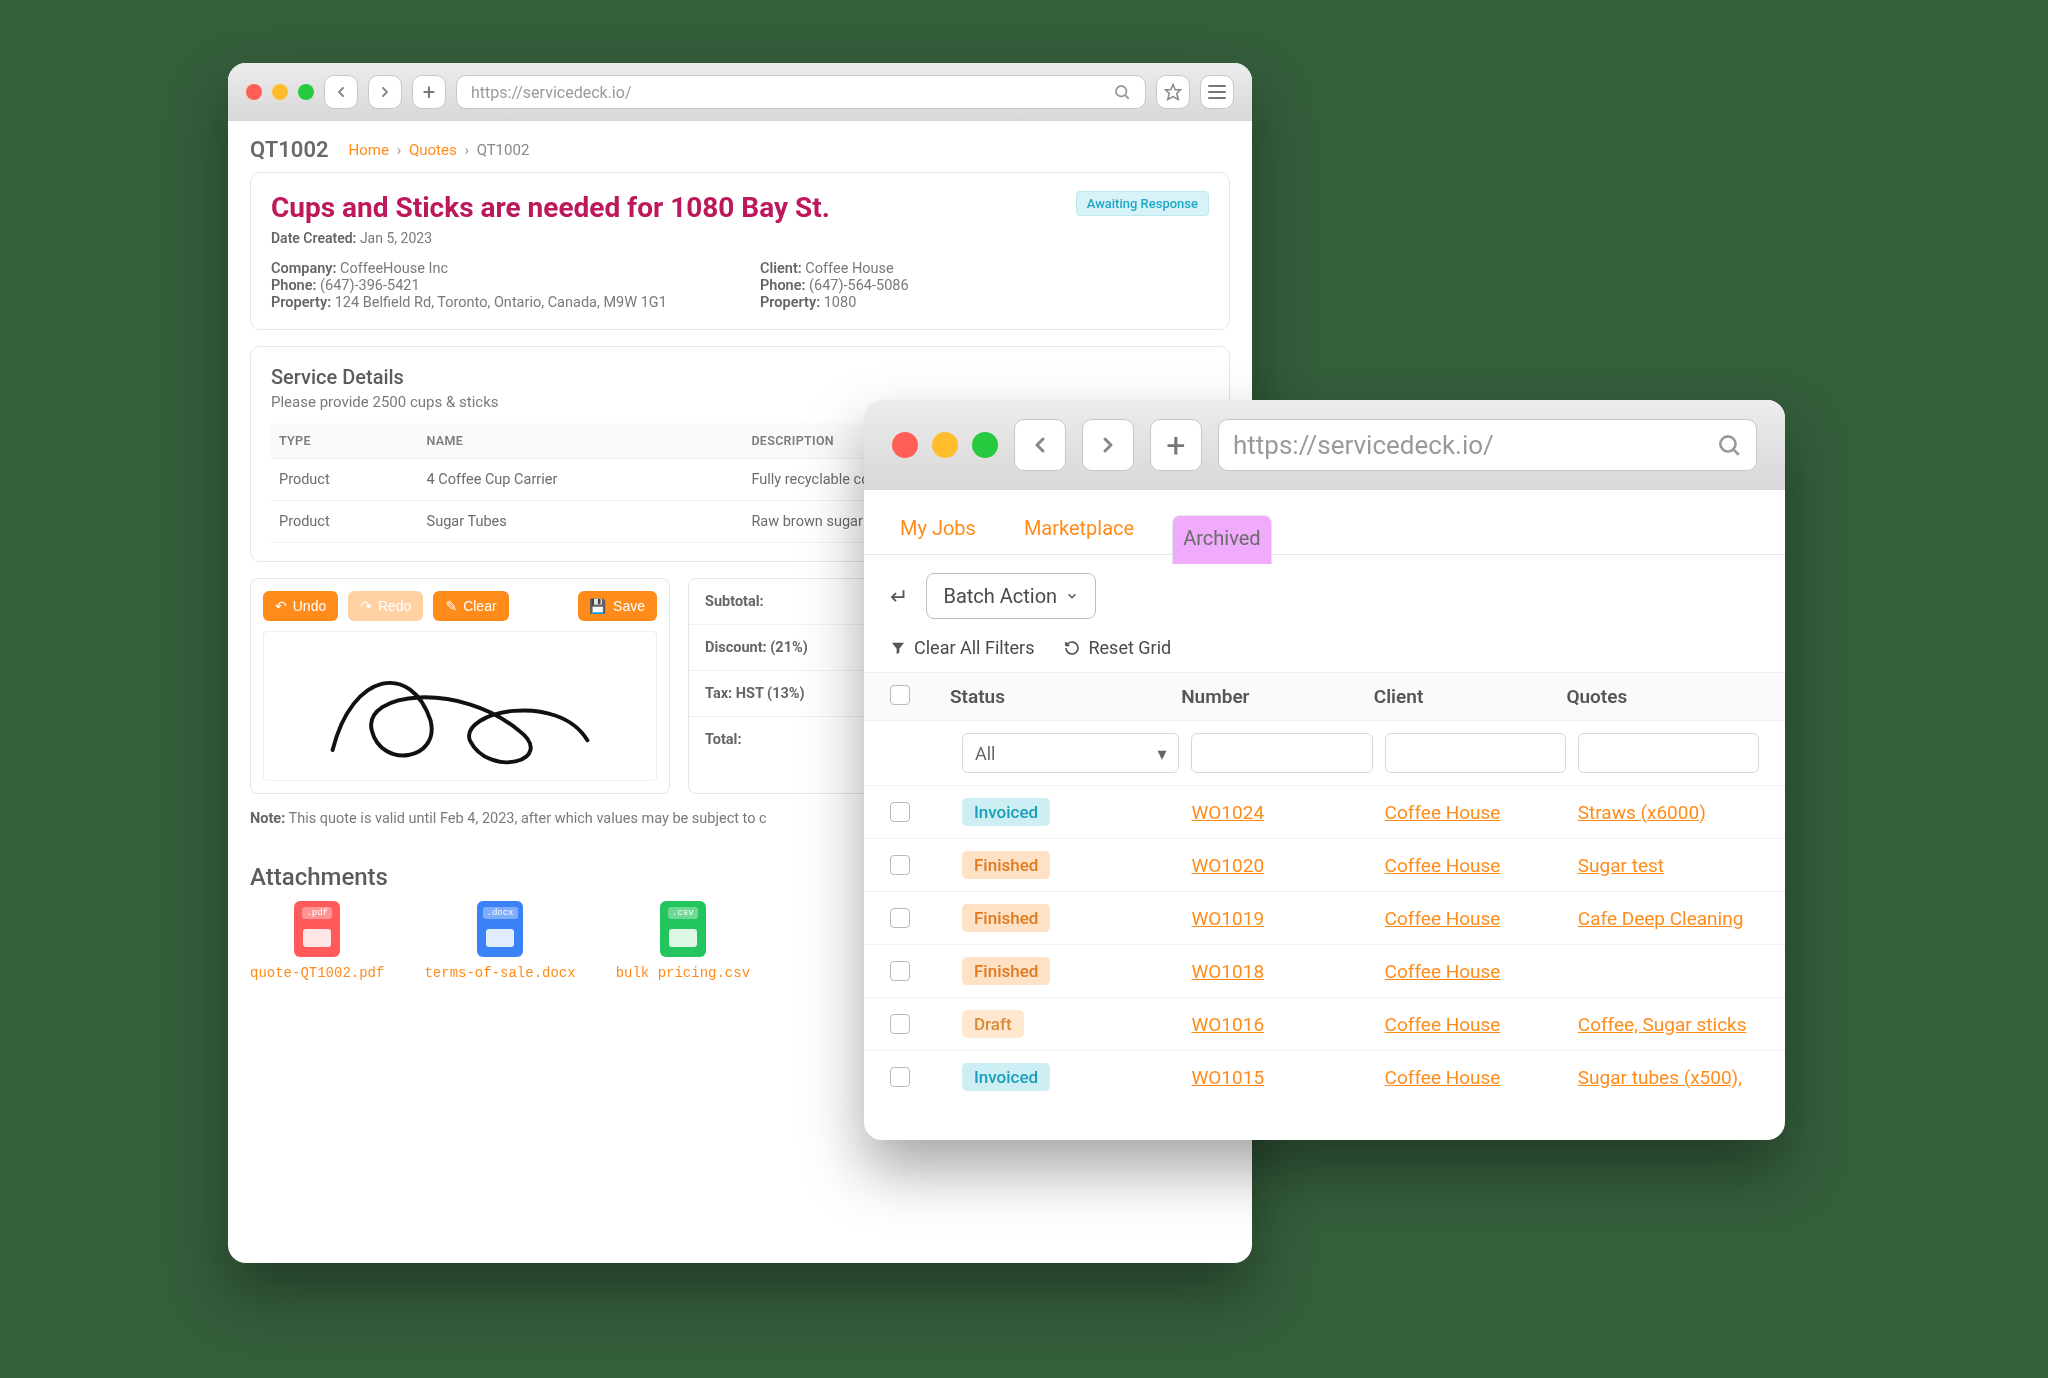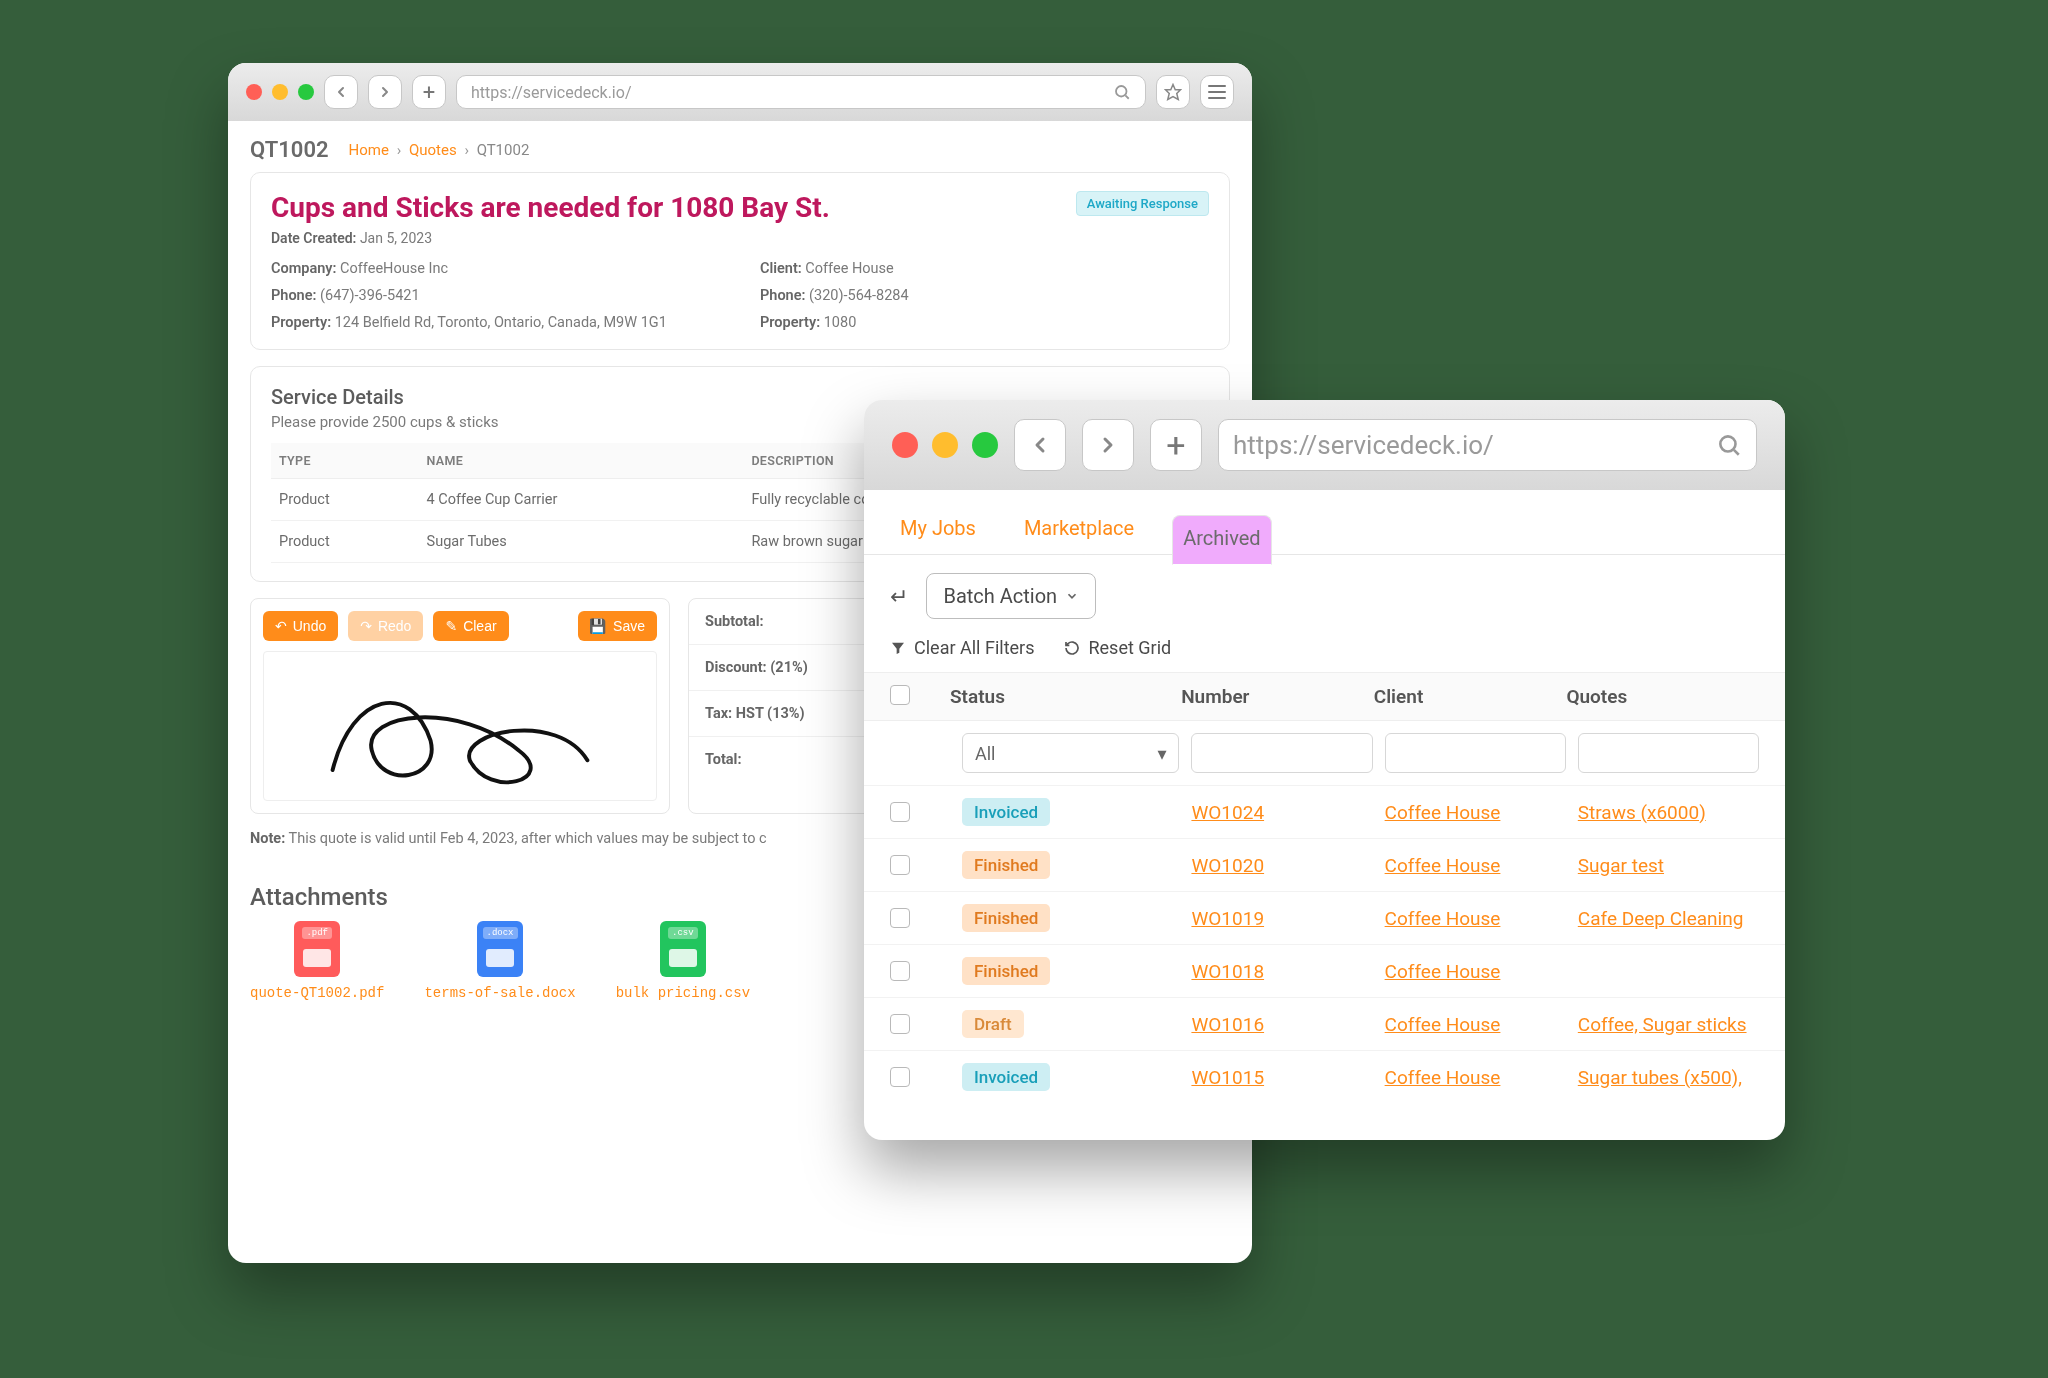--- a/index.html
+++ b/index.html
@@ -76,21 +76,21 @@
   .hdrrow{ display:flex; align-items:flex-start; justify-content:space-between;}
   .qtitle{ font-size:28px; color:#be185d; font-weight:700;}
   .sub{ font-size:14px; color:#7a7a7a; margin-top:6px;}
   .sub b{ color:#666; font-weight:600;}
   .badge{
     display:inline-block; padding:4px 10px; border-radius:4px;
     background:#d8f3f7; color:#1ea8c7; font-size:13px; font-weight:500;
     border:1px solid #bde8ef;
   }
   .cols{ display:flex; gap:40px; margin-top:14px; font-size:14.5px; color:#7a7a7a;}
-  .cols .col{ flex:1; display:flex; flex-direction:column; gap:10px;}
+  .cols .col{ flex:1; display:flex; flex-direction:column; gap:0;}
   .cols b{ color:#666; font-weight:600; }
   .sect-title{ font-size:20px; color:#5c5c5c; font-weight:500; margin-bottom:4px;}
   .sect-sub{ font-size:15px; color:#7a7a7a; margin-bottom:12px;}
 
   table.items{ width:100%; border-collapse:collapse; font-size:14.5px;}
   table.items th{ text-align:left; color:#7d7d7d; font-weight:600; font-size:12.5px;
     letter-spacing:.3px; text-transform:uppercase; padding:10px 8px; border-bottom:1px solid #eee; background:#fafafa;}
   table.items td{ padding:12px 8px; color:#6c6c6c; border-bottom:1px solid #f1f1f1;}
   table.items td:nth-child(4){ text-align:right; width:70px;}
 
@@ -216,21 +216,21 @@
         <span class="badge">Awaiting Response</span>
       </div>
       <div class="cols">
         <div class="col">
           <div><b>Company:</b> <span>CoffeeHouse Inc</span></div>
           <div><b>Phone:</b> <span>(647)-396-5421</span></div>
           <div><b>Property:</b> <span>124 Belfield Rd, Toronto, Ontario, Canada, M9W 1G1</span></div>
         </div>
         <div class="col">
           <div><b>Client:</b> <span>Coffee House</span></div>
-          <div><b>Phone:</b> <span>(320)-564-8284</span></div>
+          <div><b>Phone:</b> <span>(647)-564-5086</span></div>
           <div><b>Property:</b> <span>1080</span></div>
         </div>
       </div>
     </div>
 
     <div class="card">
       <div class="sect-title">Service Details</div>
       <div class="sect-sub">Please provide 2500 cups &amp; sticks</div>
       <table class="items">
         <thead>

